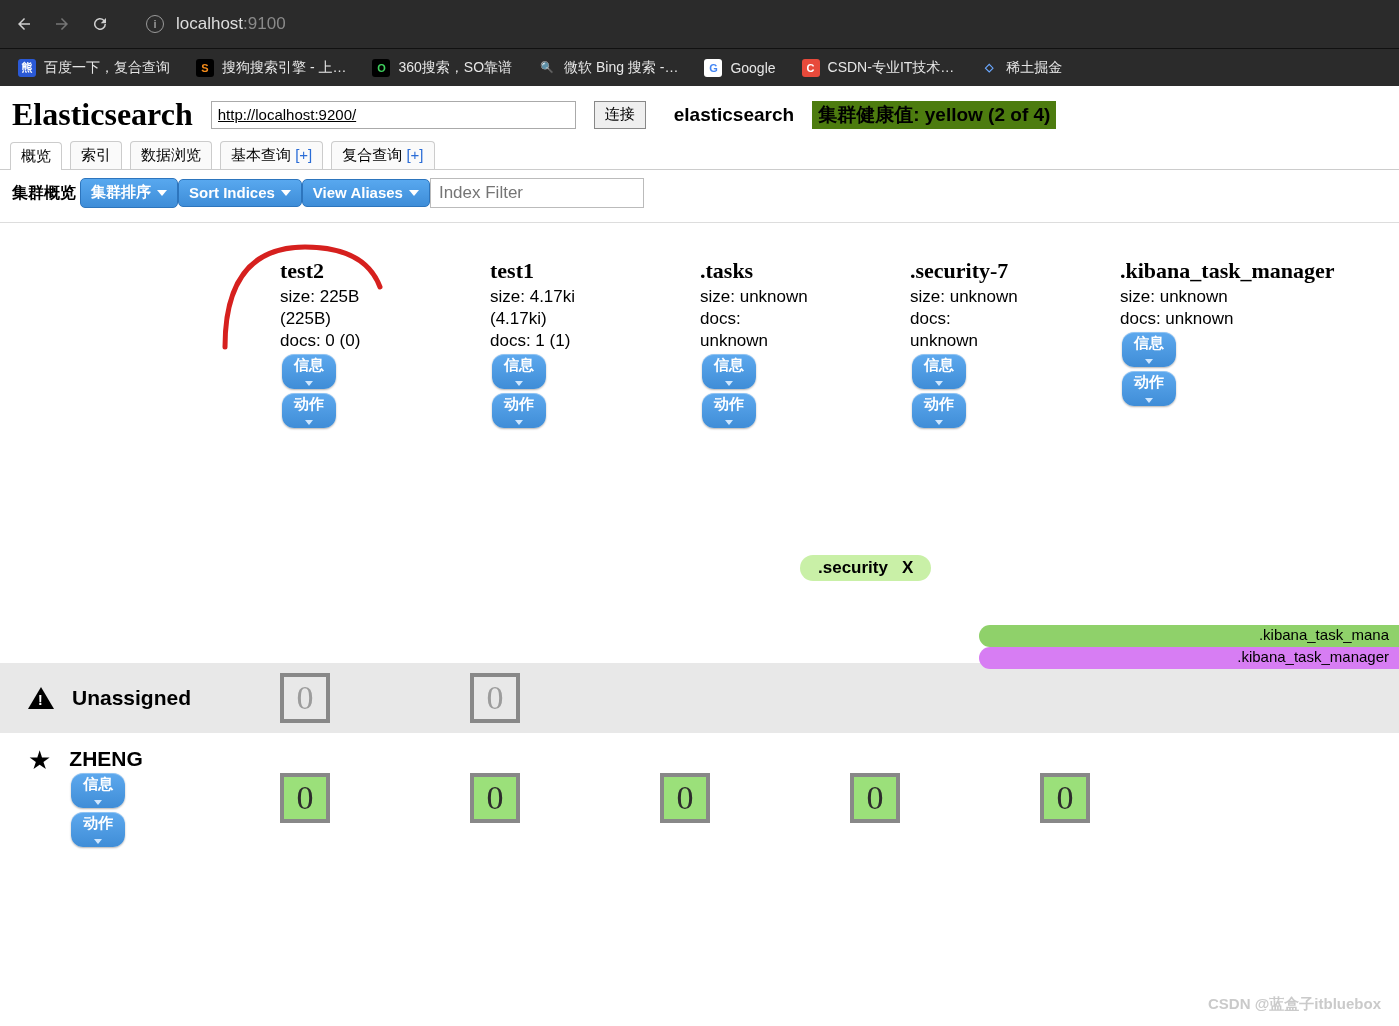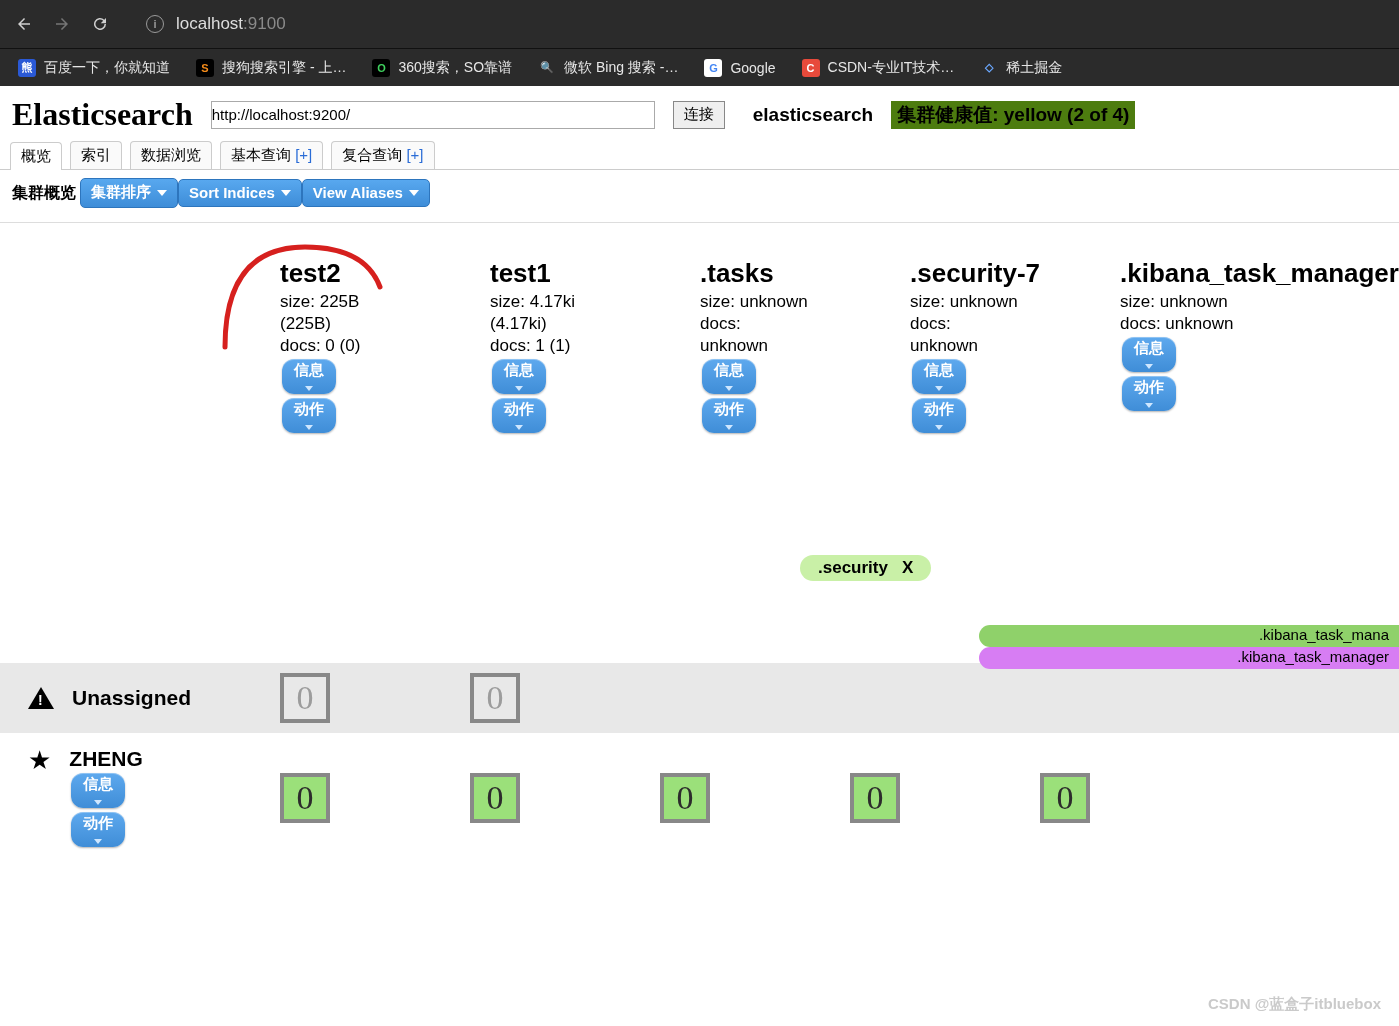--- a/index.html
+++ b/index.html
@@ -11,41 +11,41 @@
   .url-box { display: flex; align-items: center; gap: 12px; }
   .info-icon { width: 18px; height: 18px; border: 1.5px solid #9a9a9a; border-radius: 50%; color: #9a9a9a; display: flex; align-items: center; justify-content: center; font-size: 11px; font-weight: bold; }
   .url { color: #ddd; font-size: 17px; font-family: Arial; }
   .url .dim { color: #8a8a8a; }
   .bookmarks { background: #2b2b2b; height: 38px; display: flex; align-items: center; padding: 0 18px; gap: 26px; border-top: 1px solid #111; }
   .bm { display: flex; align-items: center; gap: 8px; color: #e6e6e6; font-size: 14px; }
   .bm-icon { width: 18px; height: 18px; border-radius: 3px; display: flex; align-items: center; justify-content: center; font-size: 11px; font-weight: bold; }
   
   .page-head { display: flex; align-items: center; gap: 18px; padding: 10px 12px 4px; }
   .page-title { font-family: Verdana; font-weight: bold; font-size: 32px; }
-  .conn-input { width: 444px; height: 28px; border: 1px solid #aaa; padding: 2px 0; font-size: 15px; }
+  .conn-input { width: 365px; height: 28px; border: 1px solid #aaa; padding: 2px 6px; font-size: 15px; text-decoration: underline; }
   .conn-btn { height: 28px; padding: 2px 10px; border: 1px solid #888; background: #efefef; font-size: 15px; }
   .cluster-name { font-weight: bold; font-size: 19px; margin-left: 10px; }
   .health { background: #4d7c0f; font-weight: bold; font-size: 19px; padding: 1px 6px; }
   
   .tabs { display:flex; padding: 4px 10px 0; border-bottom:1px solid #ccc; gap:4px; }
   .tab { border:1px solid #ccc; border-bottom:none; padding:4px 10px; font-size:15px; background:#fafafa; margin-right:4px; border-radius:4px 4px 0 0; }
   .tab.active { background:#fff; position:relative; top:1px; }
   .tab .plus { color:#2a6cd6; }
   
   .toolbar { display:flex; align-items:center; padding:8px 12px 14px; border-bottom:1px solid #ddd; }
   .toolbar-label { font-weight:bold; font-size:16px; margin-right:4px; }
   .pill-btn { background: linear-gradient(#58a8ef,#3e8dd8); color:#fff; border:1px solid #2d75bd; border-radius:5px; padding:4px 10px 5px; font-weight:bold; font-size:15px; display:inline-flex; align-items:center; gap:6px; cursor:pointer; }
   .pill-btn .caret { width:0; height:0; border-left:5px solid transparent; border-right:5px solid transparent; border-top:6px solid #fff; }
   .small-pill { background: linear-gradient(#5ea9ee,#3f8dd7); color:#fff; border:none; border-radius:12px; padding:2px 12px 3px; font-weight:bold; font-size:15px; display:inline-flex; align-items:center; gap:6px; cursor:pointer; box-shadow: inset 0 1px 0 rgba(255,255,255,.3), 0 1px 2px rgba(0,0,0,.3); margin:2px 2px;flex-direction:column; }
   .small-pill .caret { width:0; height:0; border-left:4px solid transparent; border-right:4px solid transparent; border-top:5px solid #cfe7ff; }
   .idx-filter { width:214px; height:30px; font-size:17px; padding:2px 8px; border:1px solid #bbb; }
   
   .indices-area { position:relative; padding: 34px 0 0 280px; display:flex; gap:30px; min-height:260px; }
   .index-card { width:180px; font-size:17px; line-height:1.3; }
-  .index-name { font-weight:bold; font-size:26px; }
+  .index-name { font-weight:bold; font-size:22px;font-family:Liberation Serif, serif; }
   .index-meta { font-size:17px; }
   .red-arc { position:absolute; left:215px; top:14px; width:170px; height:120px; }
   
   .tags-area { position:relative; height:180px; }
   .security-tag { position:absolute; left:800px; top:72px; background:#c9f0a7; border-radius:14px; padding:3px 18px; font-size:17px; font-weight:600; display:flex; gap:14px; align-items:center;justify-content:space-between; }
   .security-tag .x { font-weight:bold; }
   .ribbon { position:absolute; right:0; height:22px; border-radius:11px 0 0 11px; font-size:15px; padding:1px 10px; text-align:right; white-space:nowrap; }
   .ribbon.green { background:#8fd16a; top:142px; width:420px; }
   .ribbon.purple { background:#d77df3; top:164px; width:420px; }
   
@@ -82,21 +82,21 @@
     </div>
   <div class="url-box" style="margin-left:18px">
     <div class="info-icon">i</div>
     <span class="url"><span>localhost</span><span class="dim">:9100</span></span>
   </div>
 </div>
 
 <div class="bookmarks">
 <div class="bm">
       <div class="bm-icon" style="background: rgb(42, 89, 214); color: rgb(255, 255, 255);">熊</div>
-      <span>百度一下，你就知道</span>
+      <span>百度一下，复合查询</span>
     </div>
     <div class="bm">
       <div class="bm-icon" style="background: rgb(0, 0, 0); color: rgb(244, 139, 26);">S</div>
       <span>搜狗搜索引擎 - 上…</span>
     </div>
     <div class="bm">
       <div class="bm-icon" style="background: rgb(0, 0, 0); color: rgb(63, 209, 94);">O</div>
       <span>360搜索，SO靠谱</span>
     </div>
     <div class="bm">
@@ -140,20 +140,21 @@
       <span class="caret"></span>
     </button>
   <button class="pill-btn">
       <span>Sort Indices</span>
       <span class="caret"></span>
     </button>
   <button class="pill-btn">
       <span>View Aliases</span>
       <span class="caret"></span>
     </button>
+  <input class="idx-filter" placeholder="Index Filter" style="">
 </div>
 
 <div class="indices-area">
   <svg class="red-arc">
       <path d="M10 110 Q 10 10 90 10 Q 150 10 165 50" stroke="#d6201e" stroke-width="5" fill="none" stroke-linecap="round"></path>
     </svg>
 <div class="index-card">
       <div class="index-name">test2</div>
       <div class="index-meta">size: 225B</div>
       <div class="index-meta">(225B)</div>

